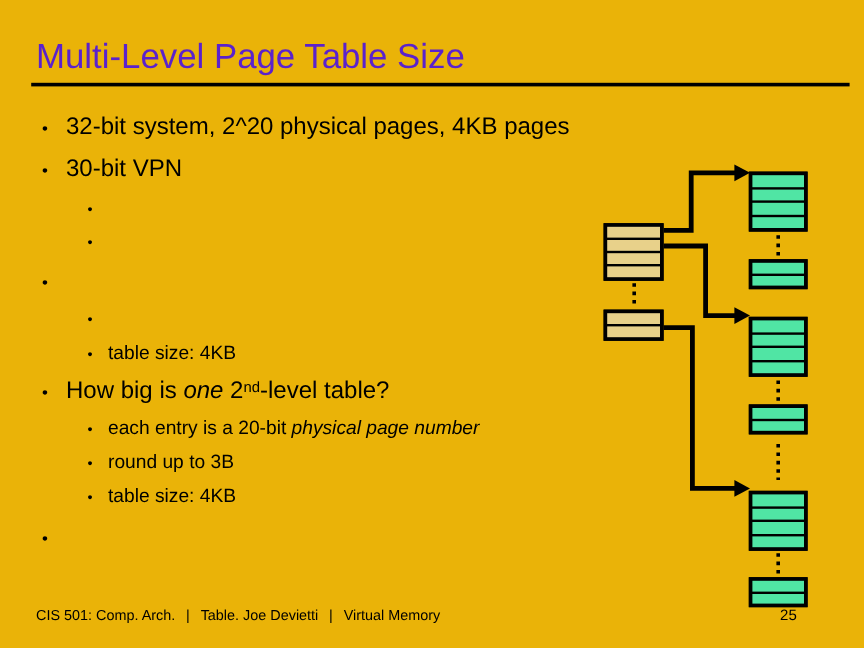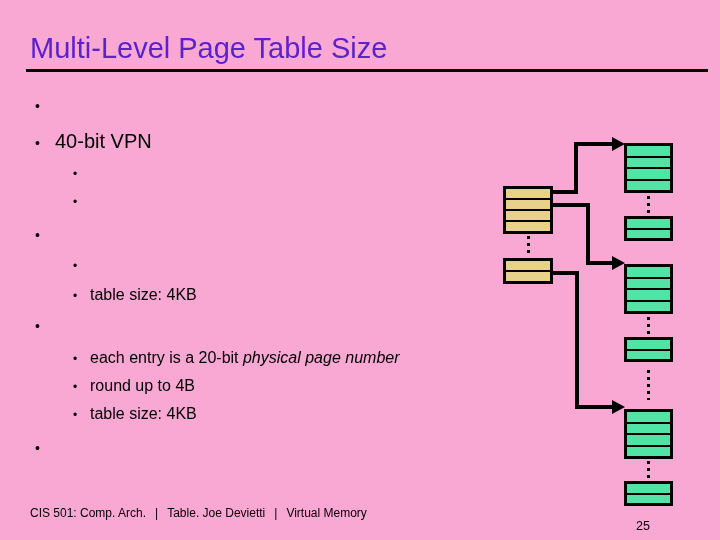--- a/index.html
+++ b/index.html
@@ -7,21 +7,21 @@
     --green: #50E5A4;
     --line: #000000;
     --accent: #5B22CC;
   }
   * { box-sizing: border-box; }
   html, body { margin: 0; padding: 0; background: #888; }
   .slide {
     position: relative;
     width: 720px;
     height: 540px;
-    background: #f9a8d4;
+    background: #eab308;
     font-family: "Liberation Sans", "DejaVu Sans", sans-serif;
     color: #000;
     overflow: hidden;
   }
   .title {
     position: absolute;
     left: 30px;
     top: 33px;
     margin: 0;
     font-size: 29px;
@@ -65,24 +65,23 @@
     font-size: 12px;
     line-height: 14px;
     white-space: nowrap;
     justify-content: center;
   }
   .pageno {
     position: absolute;
     left: 636px;
     top: 506px;
     width: 28px;
-    text-align: left;
+    text-align: right;
     font-size: 12.5px;
     line-height: 14px;
-    margin-top: 13px;
   }
   
   .ptable {
     position: absolute;
     background: var(--line);
     border: 3px solid var(--line);
     display: flex;
     flex-direction: column;
     gap: 2px;
   }
@@ -102,25 +101,26 @@
 </head>
 <body>
 
 <div class="slide">
 
   <h1 class="title">Multi-Level Page Table Size</h1>
   <div class="rule"></div>
 
   <div class="bl l1" style="top:94px">
     <span class="dot">•</span>
+    <span class="txt"><span>32-bit system, 2^20 physical pages, 4KB pages</span></span>
   </div>
 
   <div class="bl l1" style="top:129px">
     <span class="dot">•</span>
-    <span class="txt"><span>40-bit VPN</span></span>
+    <span class="txt"><span>30-bit VPN</span></span>
   </div>
 
   <div class="bl l2" style="top:165px">
     <span class="dot">•</span>
   </div>
 
   <div class="bl l2" style="top:193px">
     <span class="dot">•</span>
   </div>
 
@@ -132,30 +132,31 @@
     <span class="dot">•</span>
   </div>
 
   <div class="bl l2" style="top:285px">
     <span class="dot">•</span>
     <span class="txt"><span>table size: 4KB</span></span>
   </div>
 
   <div class="bl l1" style="top:314px">
     <span class="dot">•</span>
+    <span class="txt"><span>How big is </span><span class="it">one</span><span> 2</span><span class="sup">nd</span><span>-level table?</span></span>
   </div>
 
   <div class="bl l2" style="top:348px">
     <span class="dot">•</span>
     <span class="txt"><span>each entry is a 20-bit </span><span class="it">physical page number</span></span>
   </div>
 
   <div class="bl l2" style="top:376px">
     <span class="dot">•</span>
-    <span class="txt"><span>round up to 4B</span></span>
+    <span class="txt"><span>round up to 3B</span></span>
   </div>
 
   <div class="bl l2" style="top:404px">
     <span class="dot">•</span>
     <span class="txt"><span>table size: 4KB</span></span>
   </div>
 
   <div class="bl l1" style="top:436px">
     <span class="dot">•</span>
   </div>

